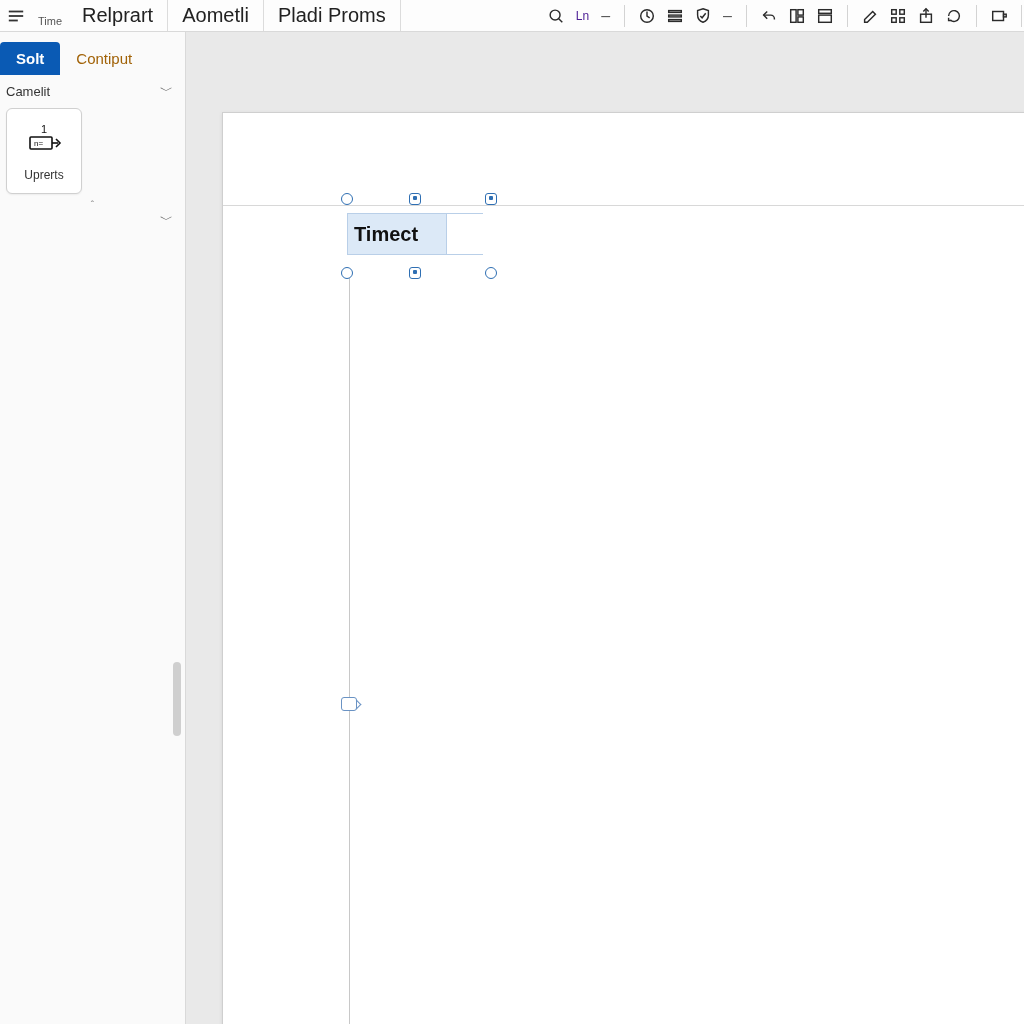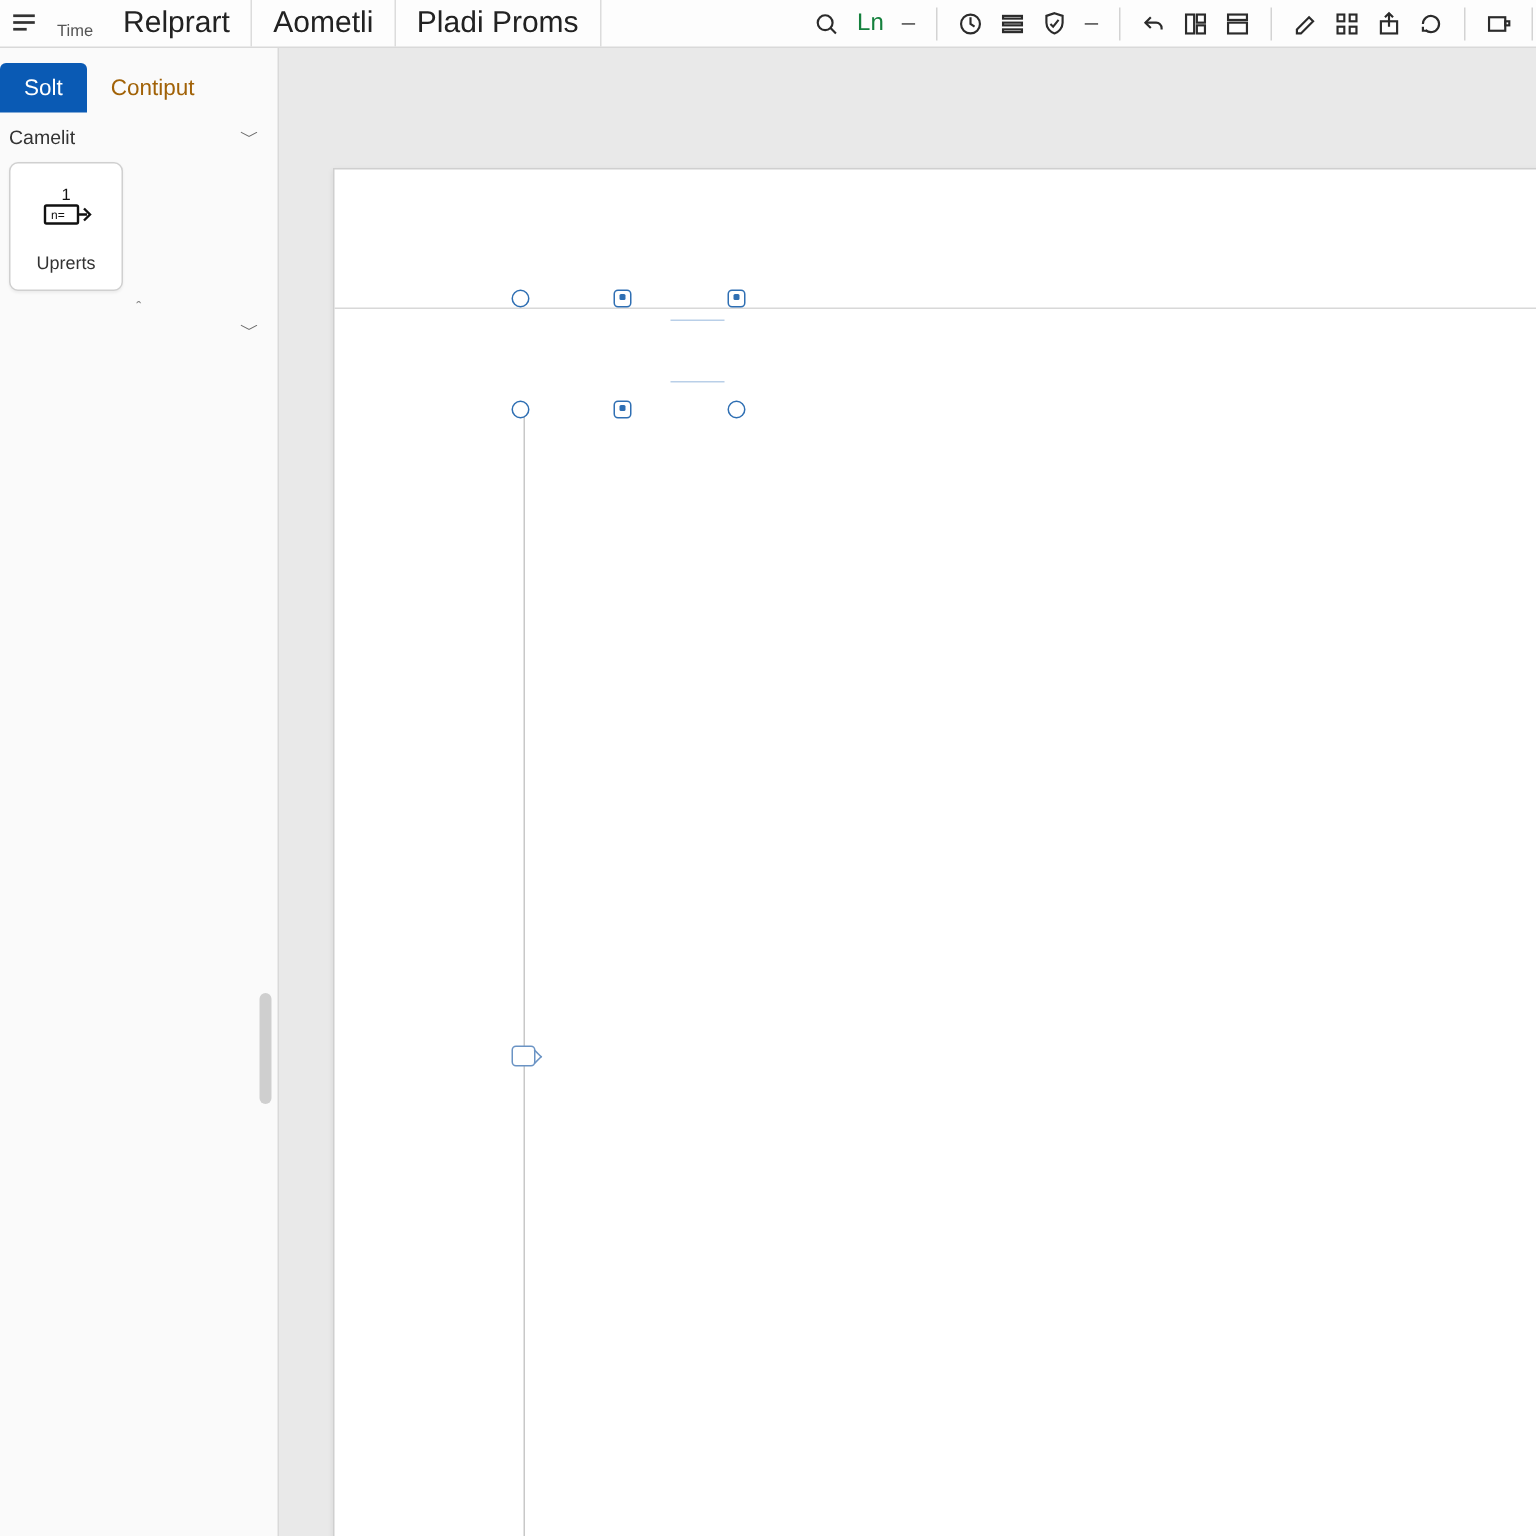--- a/index.html
+++ b/index.html
@@ -1,36 +1,36 @@
 <!DOCTYPE html>
 <html><head>
 <meta charset="utf-8">
 <style>
 *{box-sizing:border-box;margin:0;padding:0;font-family:"Segoe UI",Arial,sans-serif;-webkit-font-smoothing:antialiased}
 html,body{width:1024px;height:1024px;overflow:hidden;background:#fff}
 
 .menubar{height:32px;width:100%;display:flex;align-items:center;border-bottom:1px solid #d9d9d9;font-size:14px;color:#333;background:#fdfdfd}
-.menubar .left-chunk{display:flex;align-items:flex-end;height:100%}
+.menubar .left-chunk{display:flex;align-items:flex-start;height:100%}
 .menu-icon-btn{width:32px;height:32px;display:flex;align-items:center;justify-content:center}
 .menu-label{padding:0 14px;height:100%;display:flex;align-items:center;border-right:1px solid #dcdcdc;font-size:20px;color:#222}
 .menu-time{font-size:11px;color:#555;padding:0 6px 4px 6px;align-self:flex-end}
 .menubar .spacer{flex:1}
 .toolbar-right{display:flex;align-items:center;height:100%}
 .toolbar-right .sep{width:1px;height:22px;background:#d3d3d3;margin:0 8px}
 .tb-btn{width:28px;height:28px;display:flex;align-items:center;justify-content:center;color:#2b2b2b}
 .tb-btn svg{width:18px;height:18px;stroke:#2b2b2b;fill:none;stroke-width:1.6}
-.tb-text{font-size:16px;color:#15803d;padding:0 6px}
+.tb-text{font-size:12px;color:#4c1d95;padding:0 6px}
 .tb-dash{font-size:16px;color:#555;padding:0 6px}
 
 .body{display:flex;height:calc(100% - 32px);width:100%}
 
 .sidebar{width:186px;height:100%;background:#fafafa;border-right:1px solid #d9d9d9;display:flex;flex-direction:column;position:relative}
 .sb-tabs{display:flex;height:44px;align-items:flex-start;padding-top:10px}
 .sb-tab{padding:8px 16px;font-size:15px;color:#a16207;border-radius:4px 4px 0 0}
-.sb-tab.active{background:#0a5ab4;color:#fff;font-weight:400}
+.sb-tab.active{background:#0a5ab4;color:#fff;font-weight:700}
 .section-header{display:flex;align-items:center;justify-content:space-between;padding:6px 12px 4px 6px;font-size:13px;color:#333}
 .chev{color:#666}
 .tool-grid{display:flex;flex-wrap:wrap;gap:8px;padding:4px 6px 8px 6px}
 .tool{width:76px;height:86px;border:1px solid #d0d0d0;border-radius:6px;background:#fff;display:flex;flex-direction:column;align-items:center;justify-content:center;gap:8px;font-size:12px;color:#333;box-shadow:0 1px 2px rgba(0,0,0,.06)}
 .tool.compact{width:68px}
 .tool .glyph{height:40px;display:flex;align-items:center;justify-content:center}
 .tool .label{text-align:right;padding:0 2px}
 .tool.inryime{background:#fff}
 .tool.selectedish{border-color:#c8c8c8}
 .sb-scrollthumb{position:absolute;right:4px;top:630px;width:8px;height:74px;border-radius:4px;background:#cfcfcf}
@@ -213,20 +213,21 @@
 
     <div class="sb-scrollthumb"></div>
   </div>
 
   <div class="canvas-wrap">
     <div class="paper">
       <div class="top-rule"></div>
       <div class="guide-vert"></div>
 
       <div class="sel">
+        <div class="textbox">Timect</div>
         <div class="frame-right"></div>
         <div class="handle round tl"></div>
         <div class="handle tm">
             <div class="inner-dot"></div>
           </div>
         <div class="handle tr">
             <div class="inner-dot"></div>
           </div>
         <div class="handle round bl"></div>
         <div class="handle bm">

